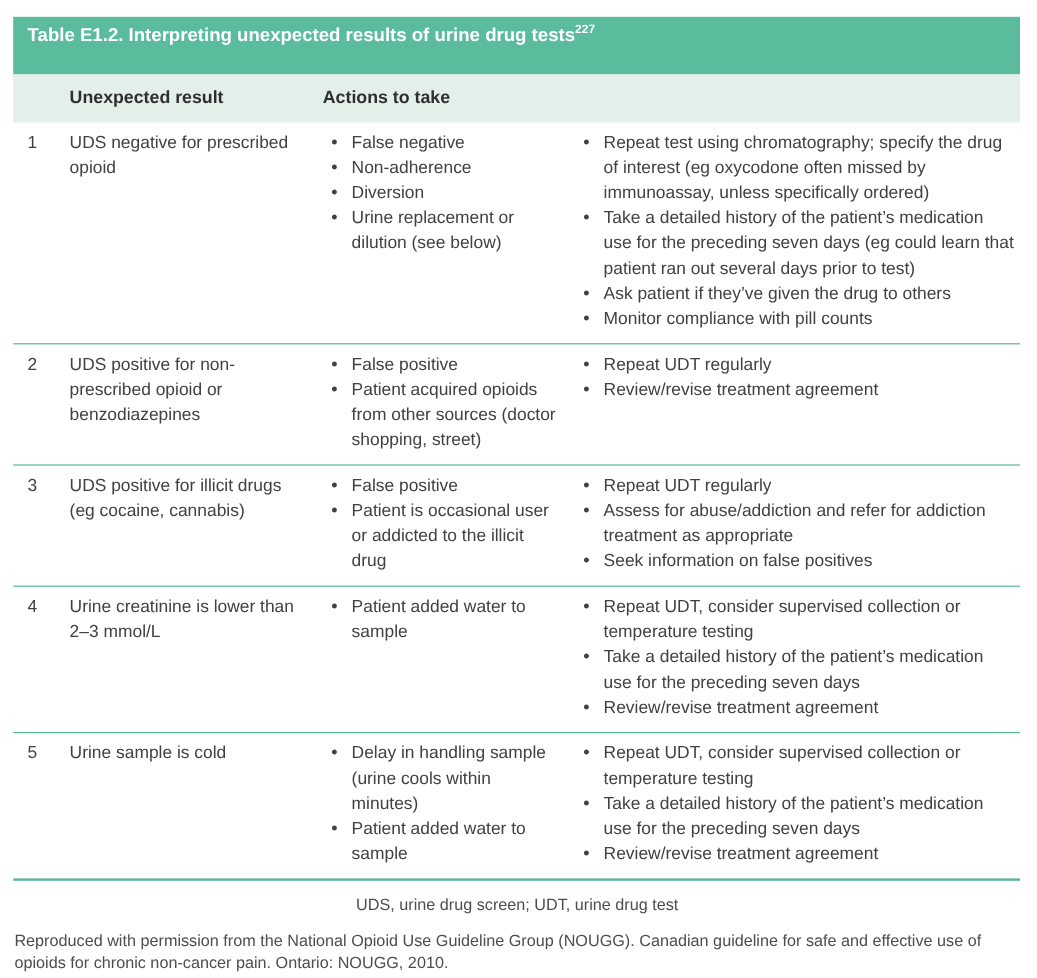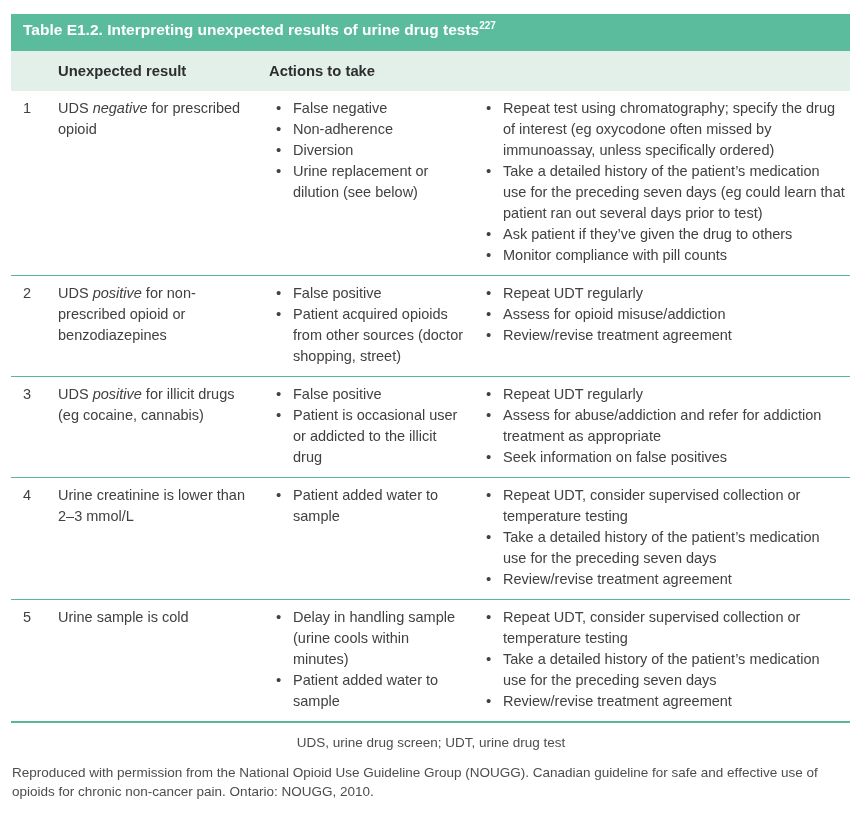--- a/index.html
+++ b/index.html
@@ -18,42 +18,42 @@
     font-size:14.5px;
     line-height:21px;
   }
   .table-wrap{margin:14px 14px 0 11px;}
   .title-bar{
     background:var(--header-bar);
     color:#ffffff;
     font-weight:bold;
     font-size:15.5px;
     line-height:32px;
-    height:37px;
+    height:48px;
     padding:0 12px;
   }
   .title-bar sup{font-size:10px;line-height:0;}
   .head-row{
     background:var(--header-band);
     display:grid;
     grid-template-columns:47px 211px 210px 1fr;
     font-weight:bold;
     font-size:14.8px;
     color:#2e2e30;
     padding:10px 16px 9px 0;
   }
   .row{
     display:grid;
     grid-template-columns:47px 211px 210px 1fr;
     padding:7px 0 9px 0;
   }
   .row + .row{border-top:1px solid var(--divider);}
   .row-number{padding-left:12px;}
   .result-cell{padding-right:16px;}
-  .result-cell .it{font-style:italic;}
+  .result-cell .it{}
   ul{list-style:none;}
   ul li{position:relative;padding-left:24px;}
   ul li::before{content:"\2022";position:absolute;left:7px;top:-1px;font-size:15px;}
   .explanations-cell{padding-right:14px;}
   .explanations-list li + li{margin-top:0;}
   .actions-cell{padding-right:4px;}
   .divider-top{border:none;border-top:2px solid var(--divider);height:0;}
   .footnotes{
     font-size:13.5px;
     line-height:19px;
@@ -105,21 +105,20 @@
       <div class="result-cell"><span>UDS </span><span class="it">positive</span><span> for non-prescribed opioid or benzodiazepines</span></div>
       <div class="explanations-cell">
         <ul class="explanations-list">
             <li>False positive</li>
             <li>Patient acquired opioids from other sources (doctor shopping, street)</li>
           </ul>
       </div>
       <div class="actions-cell">
         <ul class="actions-list">
             <li>Repeat UDT regularly</li>
-            <li>Assess for opioid misuse/addiction</li>
             <li>Review/revise treatment agreement</li>
           </ul>
       </div>
     </div>
 
     <div class="row">
       <div class="row-number">3</div>
       <div class="result-cell"><span>UDS </span><span class="it">positive</span><span> for illicit drugs (eg cocaine, cannabis)</span></div>
       <div class="explanations-cell">
         <ul class="explanations-list">

